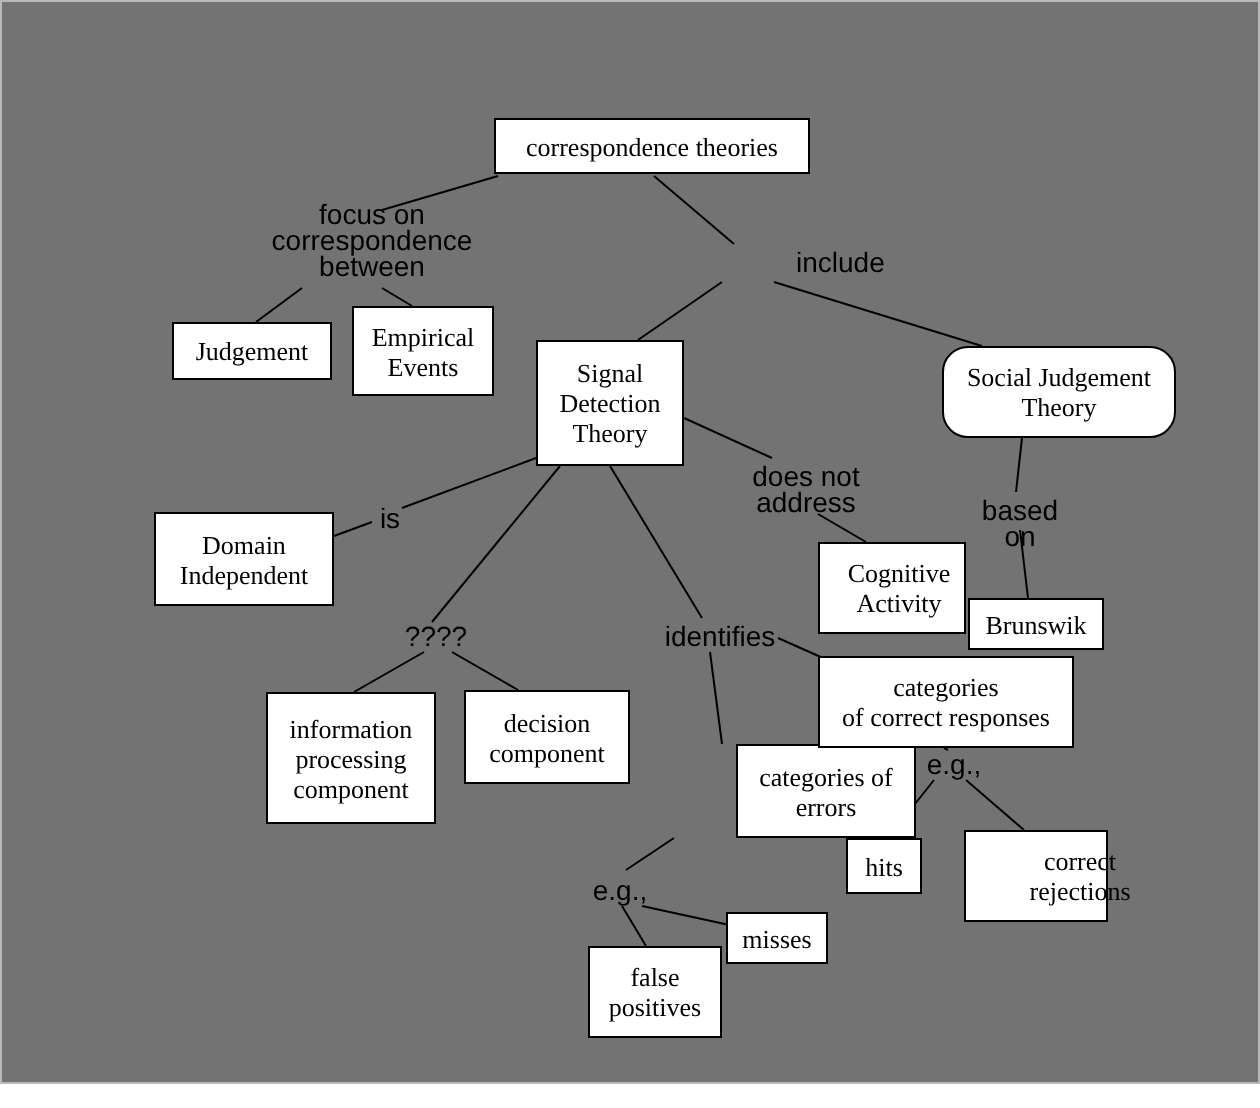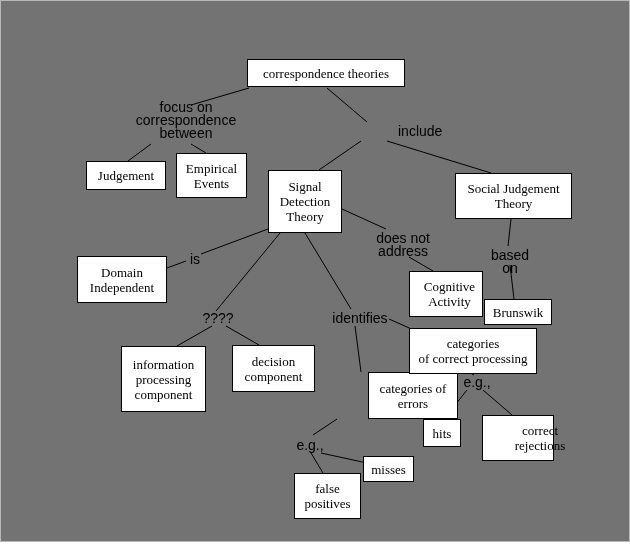--- a/index.html
+++ b/index.html
@@ -84,36 +84,36 @@
       <line x1="310" y1="452" x2="322" y2="472" stroke="#000000" stroke-width="1"></line>
     </svg>
   <div id="nodes">
       <div class="node" style="left: 246px; top: 58px; width: 158px; height: 28px;">correspondence theories</div>
       <div class="node" style="left: 85px; top: 160px; width: 80px; height: 29px;">Judgement</div>
       <div class="node" style="left: 175px; top: 152px; width: 71px; height: 45px;">Empirical
 Events</div>
       <div class="node" style="left: 267px; top: 169px; width: 74px; height: 63px;">Signal
 Detection
 Theory</div>
-      <div class="node" style="left: 454px; top: 172px; width: 117px; height: 46px;">Social Judgement
+      <div class="node" style="left: 470px; top: 172px; width: 117px; height: 46px; border-radius: 13px;">Social Judgement
 Theory</div>
       <div class="node" style="left: 76px; top: 255px; width: 90px; height: 47px;">Domain
 Independent</div>
       <div class="node" style="left: 408px; top: 270px; width: 74px; height: 46px; padding-left: 11px;">Cognitive
 Activity</div>
       <div class="node" style="left: 483px; top: 298px; width: 68px; height: 26px;">Brunswik</div>
-      <div class="node" style="left: 120px; top: 345px; width: 85px; height: 66px;">information
+      <div class="node" style="left: 132px; top: 345px; width: 85px; height: 66px;">information
 processing
 component</div>
       <div class="node" style="left: 231px; top: 344px; width: 83px; height: 47px;">decision
 component</div>
       <div class="node" style="left: 320px; top: 371px; width: 90px; height: 47px; margin-left: 47px;">categories of
 errors</div>
       <div class="node" style="left: 408px; top: 327px; width: 128px; height: 46px;">categories
-of correct processing</div>
+of correct responses</div>
       <div class="node" style="left: 422px; top: 418px; width: 38px; height: 28px;">hits</div>
       <div class="node" style="left: 481px; top: 414px; width: 72px; height: 46px; padding-left: 48px;">correct
 rejections</div>
       <div class="node" style="left: 362px; top: 455px; width: 51px; height: 26px;">misses</div>
       <div class="node" style="left: 293px; top: 472px; width: 67px; height: 46px;">false
 positives</div>
     </div>
   <div id="labels">
       <div class="link-label" style="left: 130px; top: 100px; width: 110px;">focus on
 correspondence

